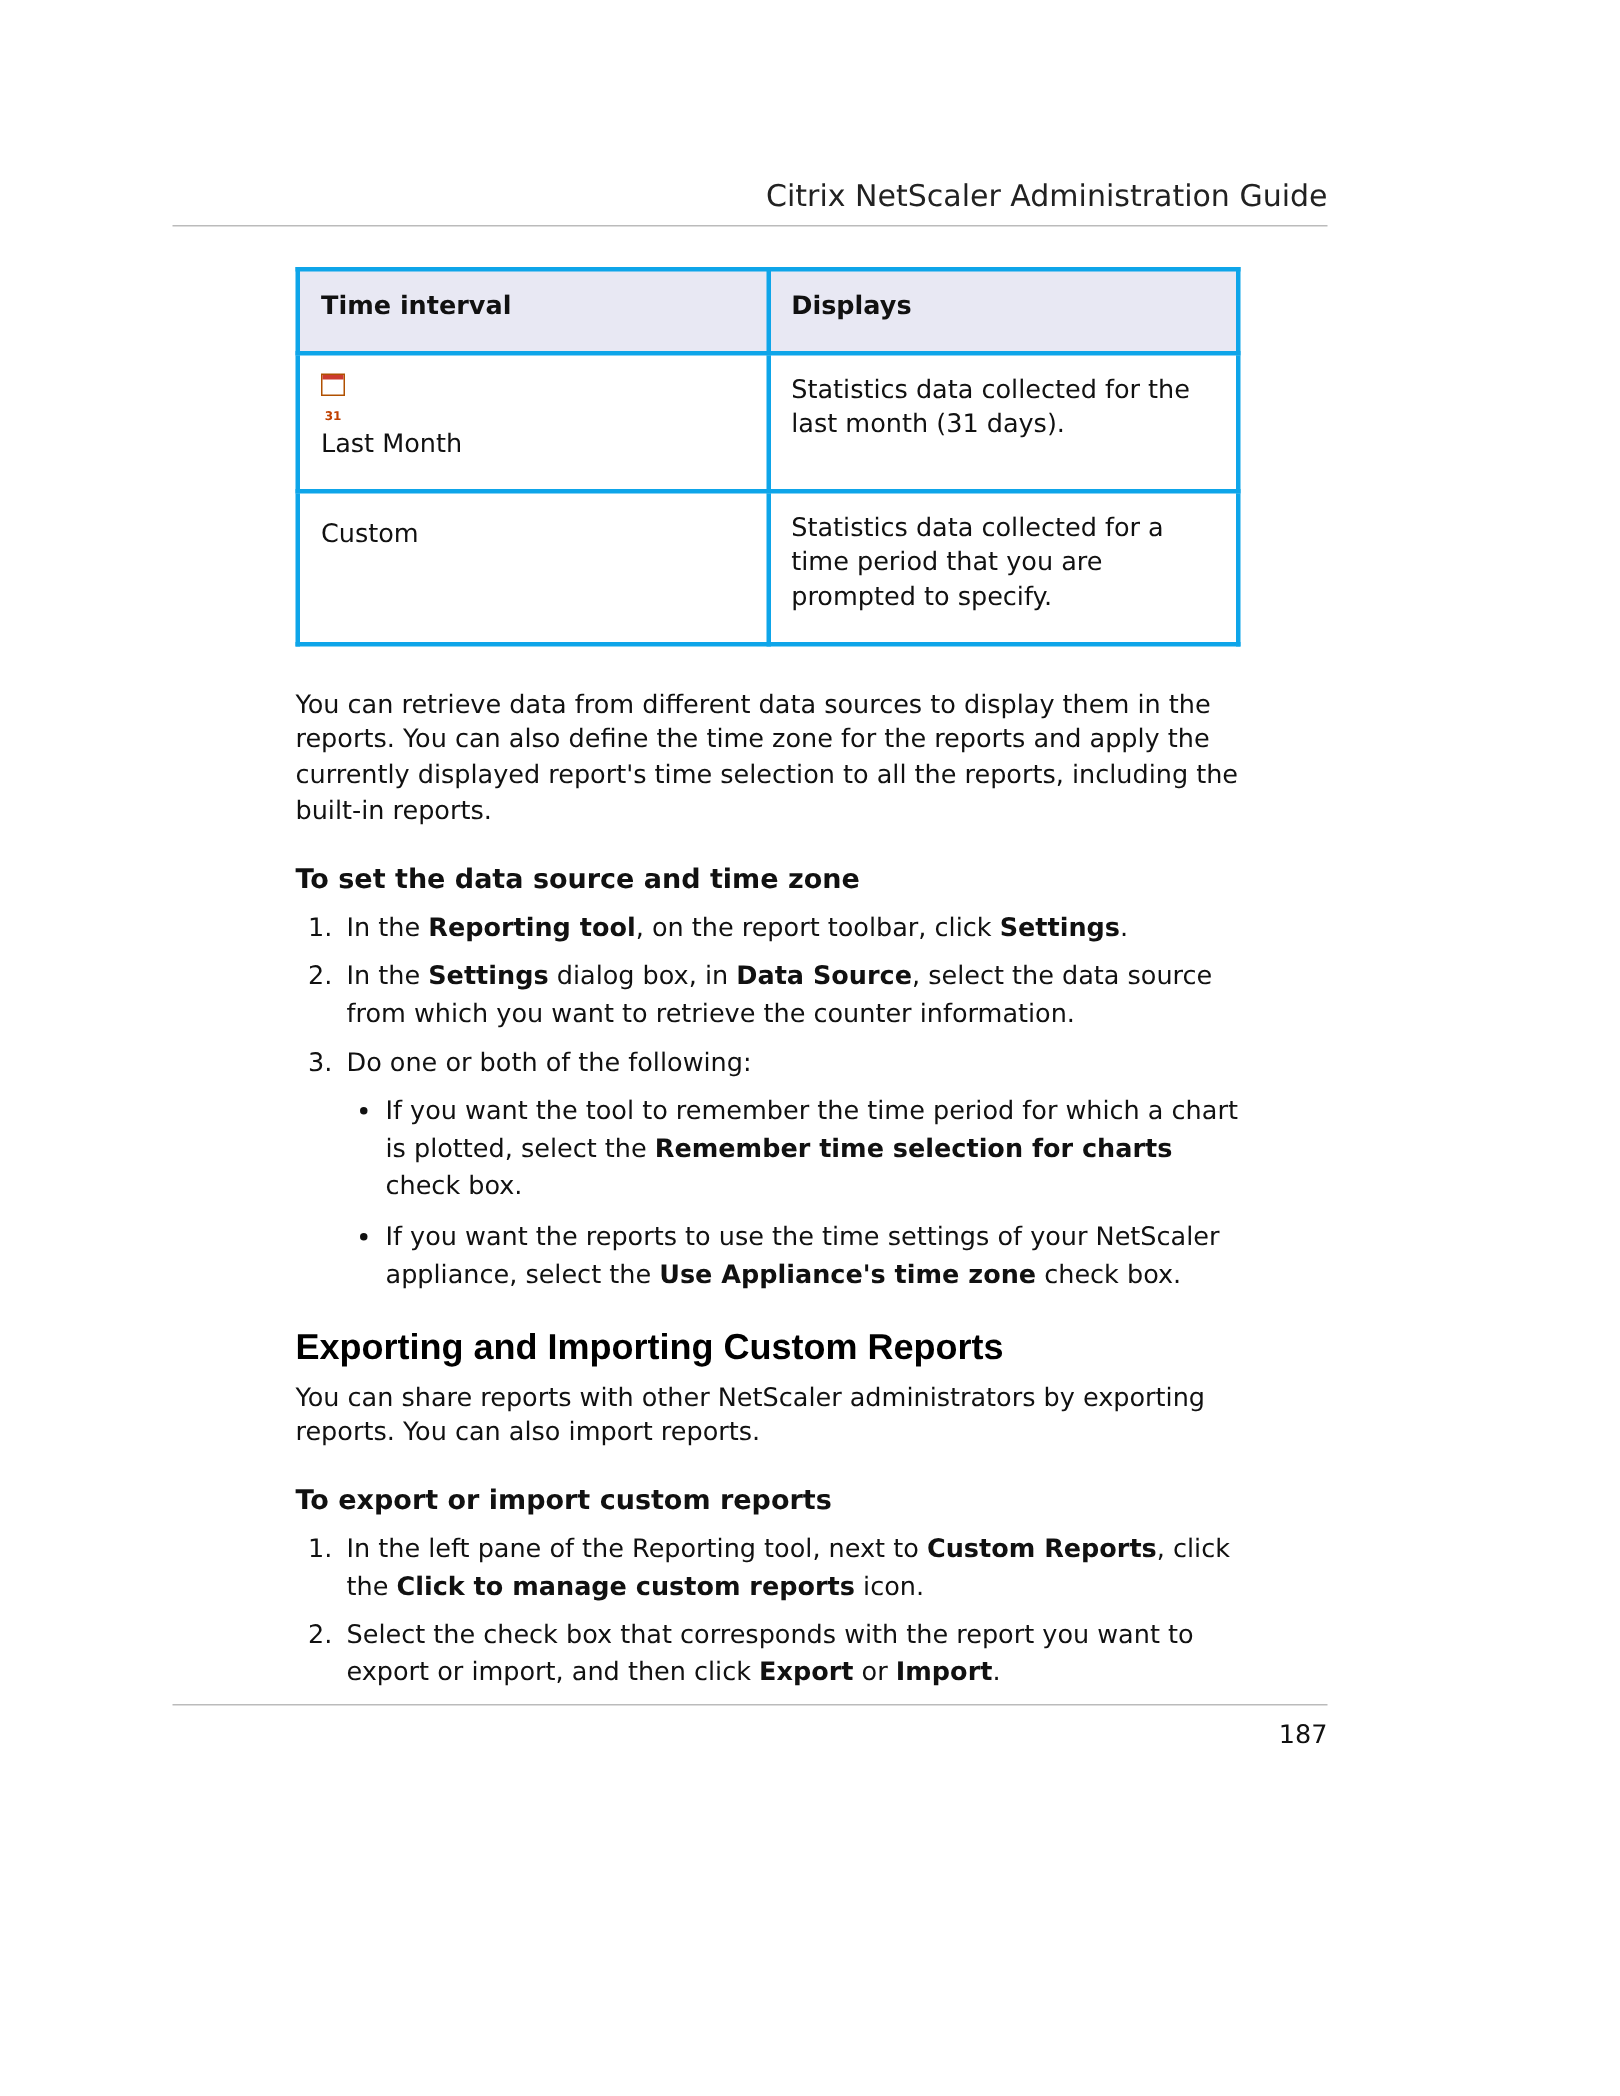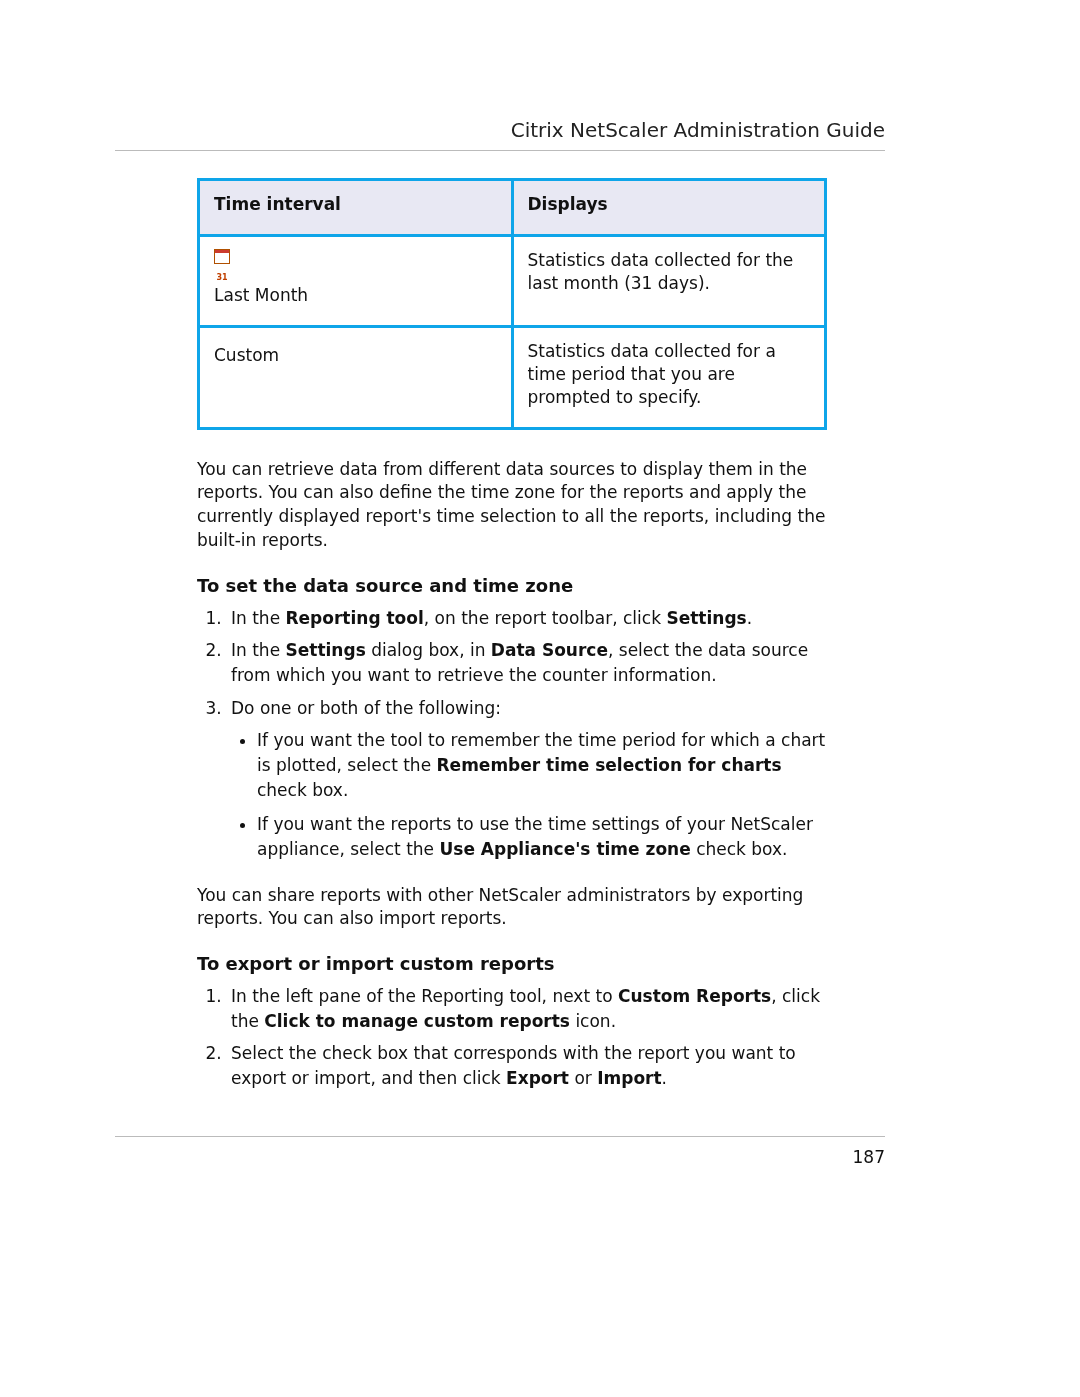--- a/index.html
+++ b/index.html
@@ -182,20 +182,21 @@
           <li>
             <span>If you want the tool to remember the time period for which a chart is plotted, select the </span><b>Remember time selection for charts</b><span> check box.</span>
           </li>
           <li>
             <span>If you want the reports to use the time settings of your NetScaler appliance, select the </span><b>Use Appliance's time zone</b><span> check box.</span>
           </li>
         </ul>
       </li>
     </ol>
 
+    <h2 class="sec">Exporting and Importing Custom Reports</h2>
     <p class="body">You can share reports with other NetScaler administrators by exporting reports. You can also import reports.</p>
 
     <h3 class="sub">To export or import custom reports</h3>
     <ol class="num">
       <li>
         <span>In the left pane of the Reporting tool, next to </span><b>Custom Reports</b><span>, click the </span><b>Click to manage custom reports</b><span> icon.</span>
       </li>
       <li>
         <span>Select the check box that corresponds with the report you want to export or import, and then click </span><b>Export</b><span> or </span><b>Import</b><span>.</span>
       </li>

